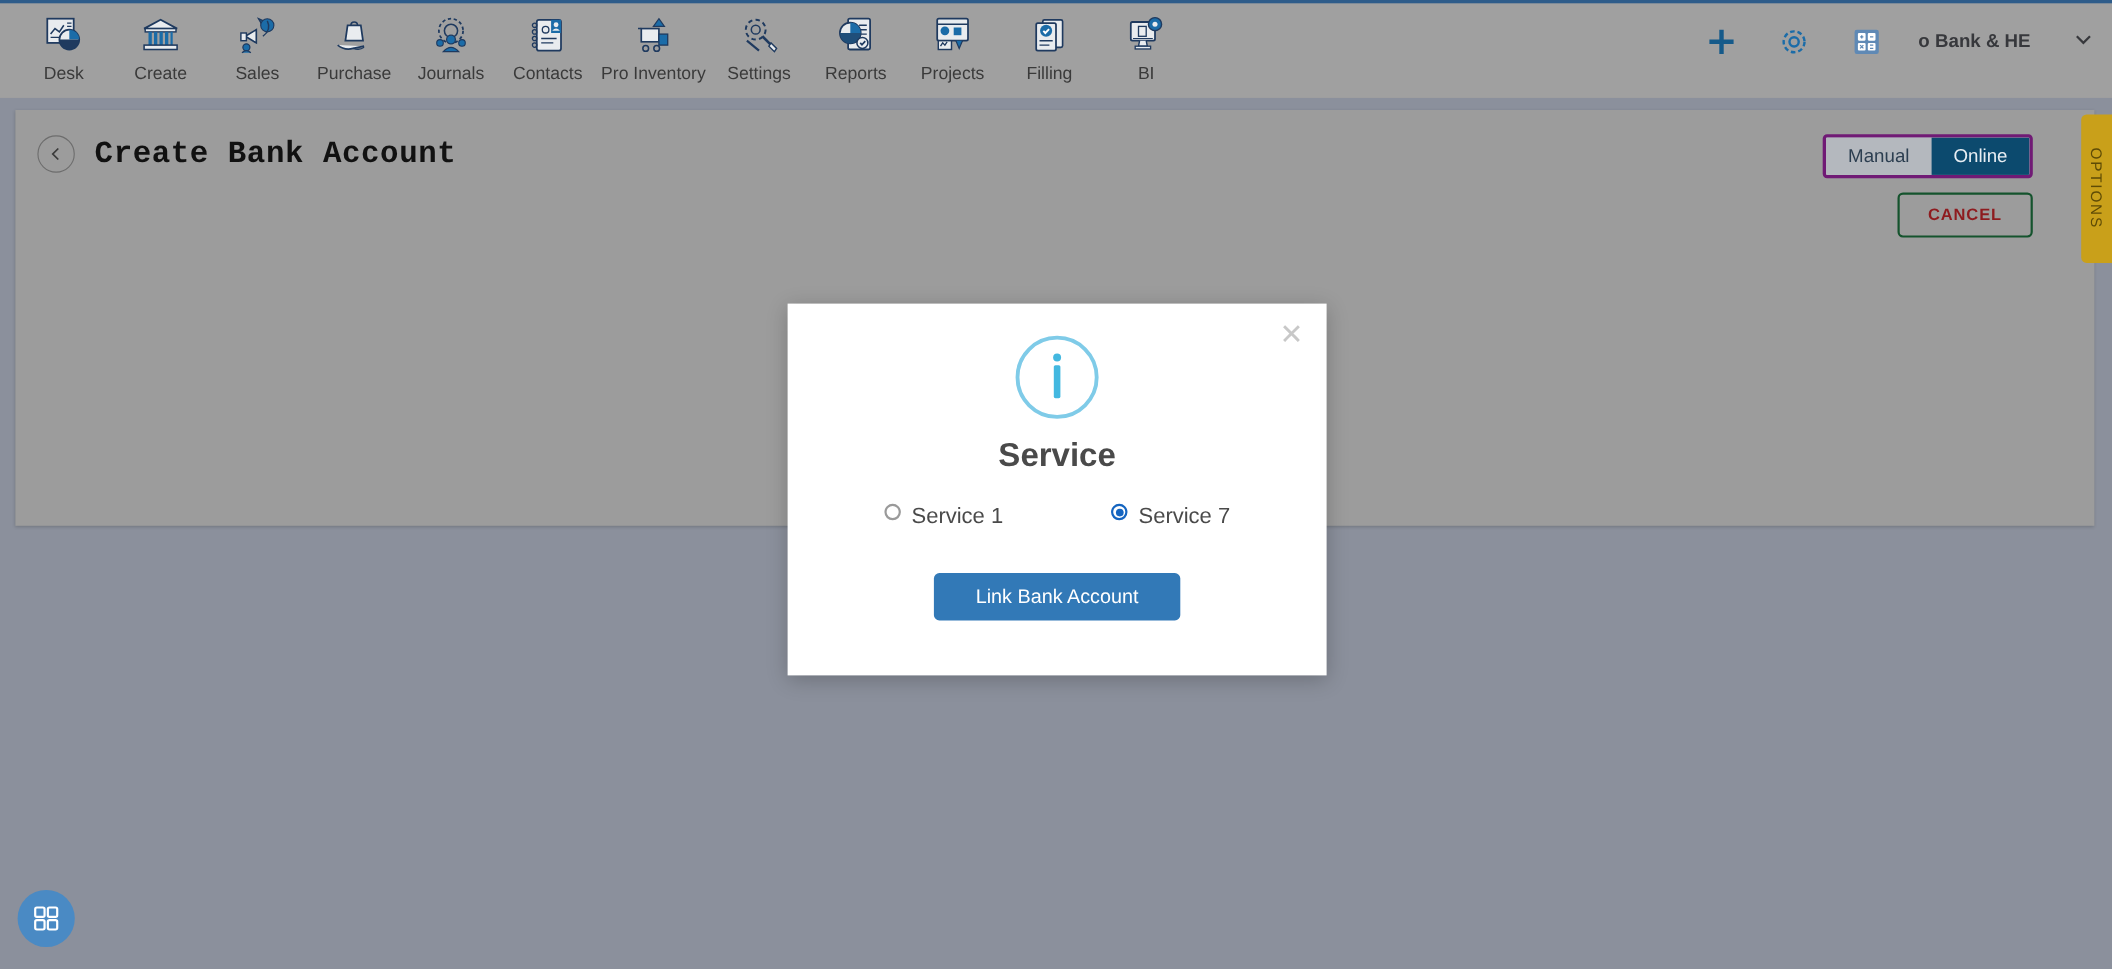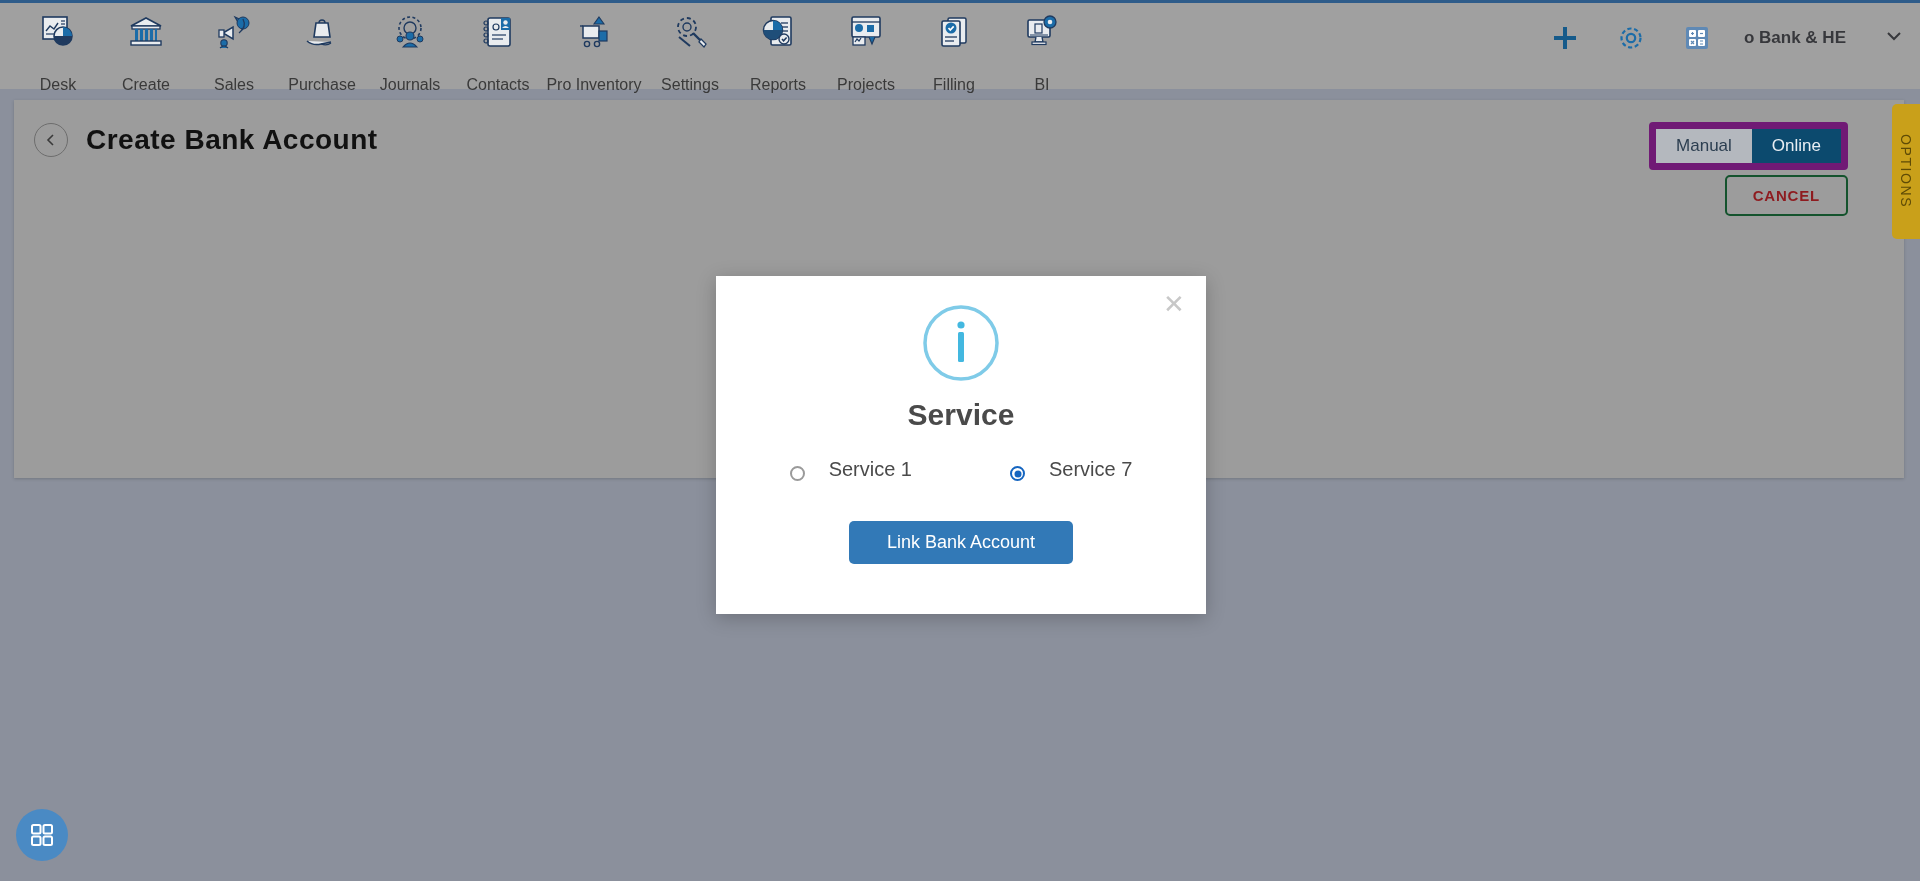--- a/index.html
+++ b/index.html
@@ -30,21 +30,20 @@
     padding-left: 14px;
     padding-top: 4px;
   }
   .tb-item {
     width: 88px;
     display: flex;
     flex-direction: column;
     align-items: center;
     cursor: pointer;
     padding-top: 4px;
-    gap: 17px;
   }
   .tb-item .tb-ico {
     height: 42px;
     display: flex; align-items: center; justify-content: center;
   }
   .tb-item .tb-lbl {
     margin-top: 6px;
     font-size: 16px;
     color: #3a3a3a;
     font-family: "Liberation Sans", sans-serif;
@@ -97,33 +96,33 @@
     border: 1px solid #6d6d6d;
     border-radius: 50%;
     display: flex; align-items: center; justify-content: center;
     cursor: pointer;
     color: #3a3a3a;
     font-size: 16px;
     background: transparent;
   }
   .page-title {
     margin-left: 18px;
-    font-family: Liberation Sans, sans-serif;
+    font-family: Liberation Mono, monospace;
     font-size: 28px;
     font-weight: bold;
     color: #111;
     letter-spacing: 0.5px;
   }
 
   .mode-toggle {
     position: absolute;
     right: 56px;
     top: 22px;
     display: flex;
-    border: 7px solid #701a75;
+    border: 3px solid #701a75;
     border-radius: 4px;
     overflow: hidden;
     background: #b8bcc2;
   }
   .mode-btn {
     padding: 7px 20px;
     font-size: 17px;
     cursor: pointer;
     color: #2c3e50;
     background: #b4b8be;
@@ -218,22 +217,22 @@
     font-family: "Liberation Sans", sans-serif;
   }
   .radio-row {
     margin-top: 26px;
     display: flex;
     justify-content: center;
     gap: 98px;
   }
   .radio-opt {
     display: flex;
-    align-items: flex-end;
-    gap: 24px;
+    align-items: flex-start;
+    gap: 10px;
     cursor: pointer;
   }
   .radio-dot {
     width: 15px; height: 15px;
     border-radius: 50%;
     border: 2px solid #9a9a9a;
     background: #fff;
     position: relative;
     flex-shrink: 0;
   }

